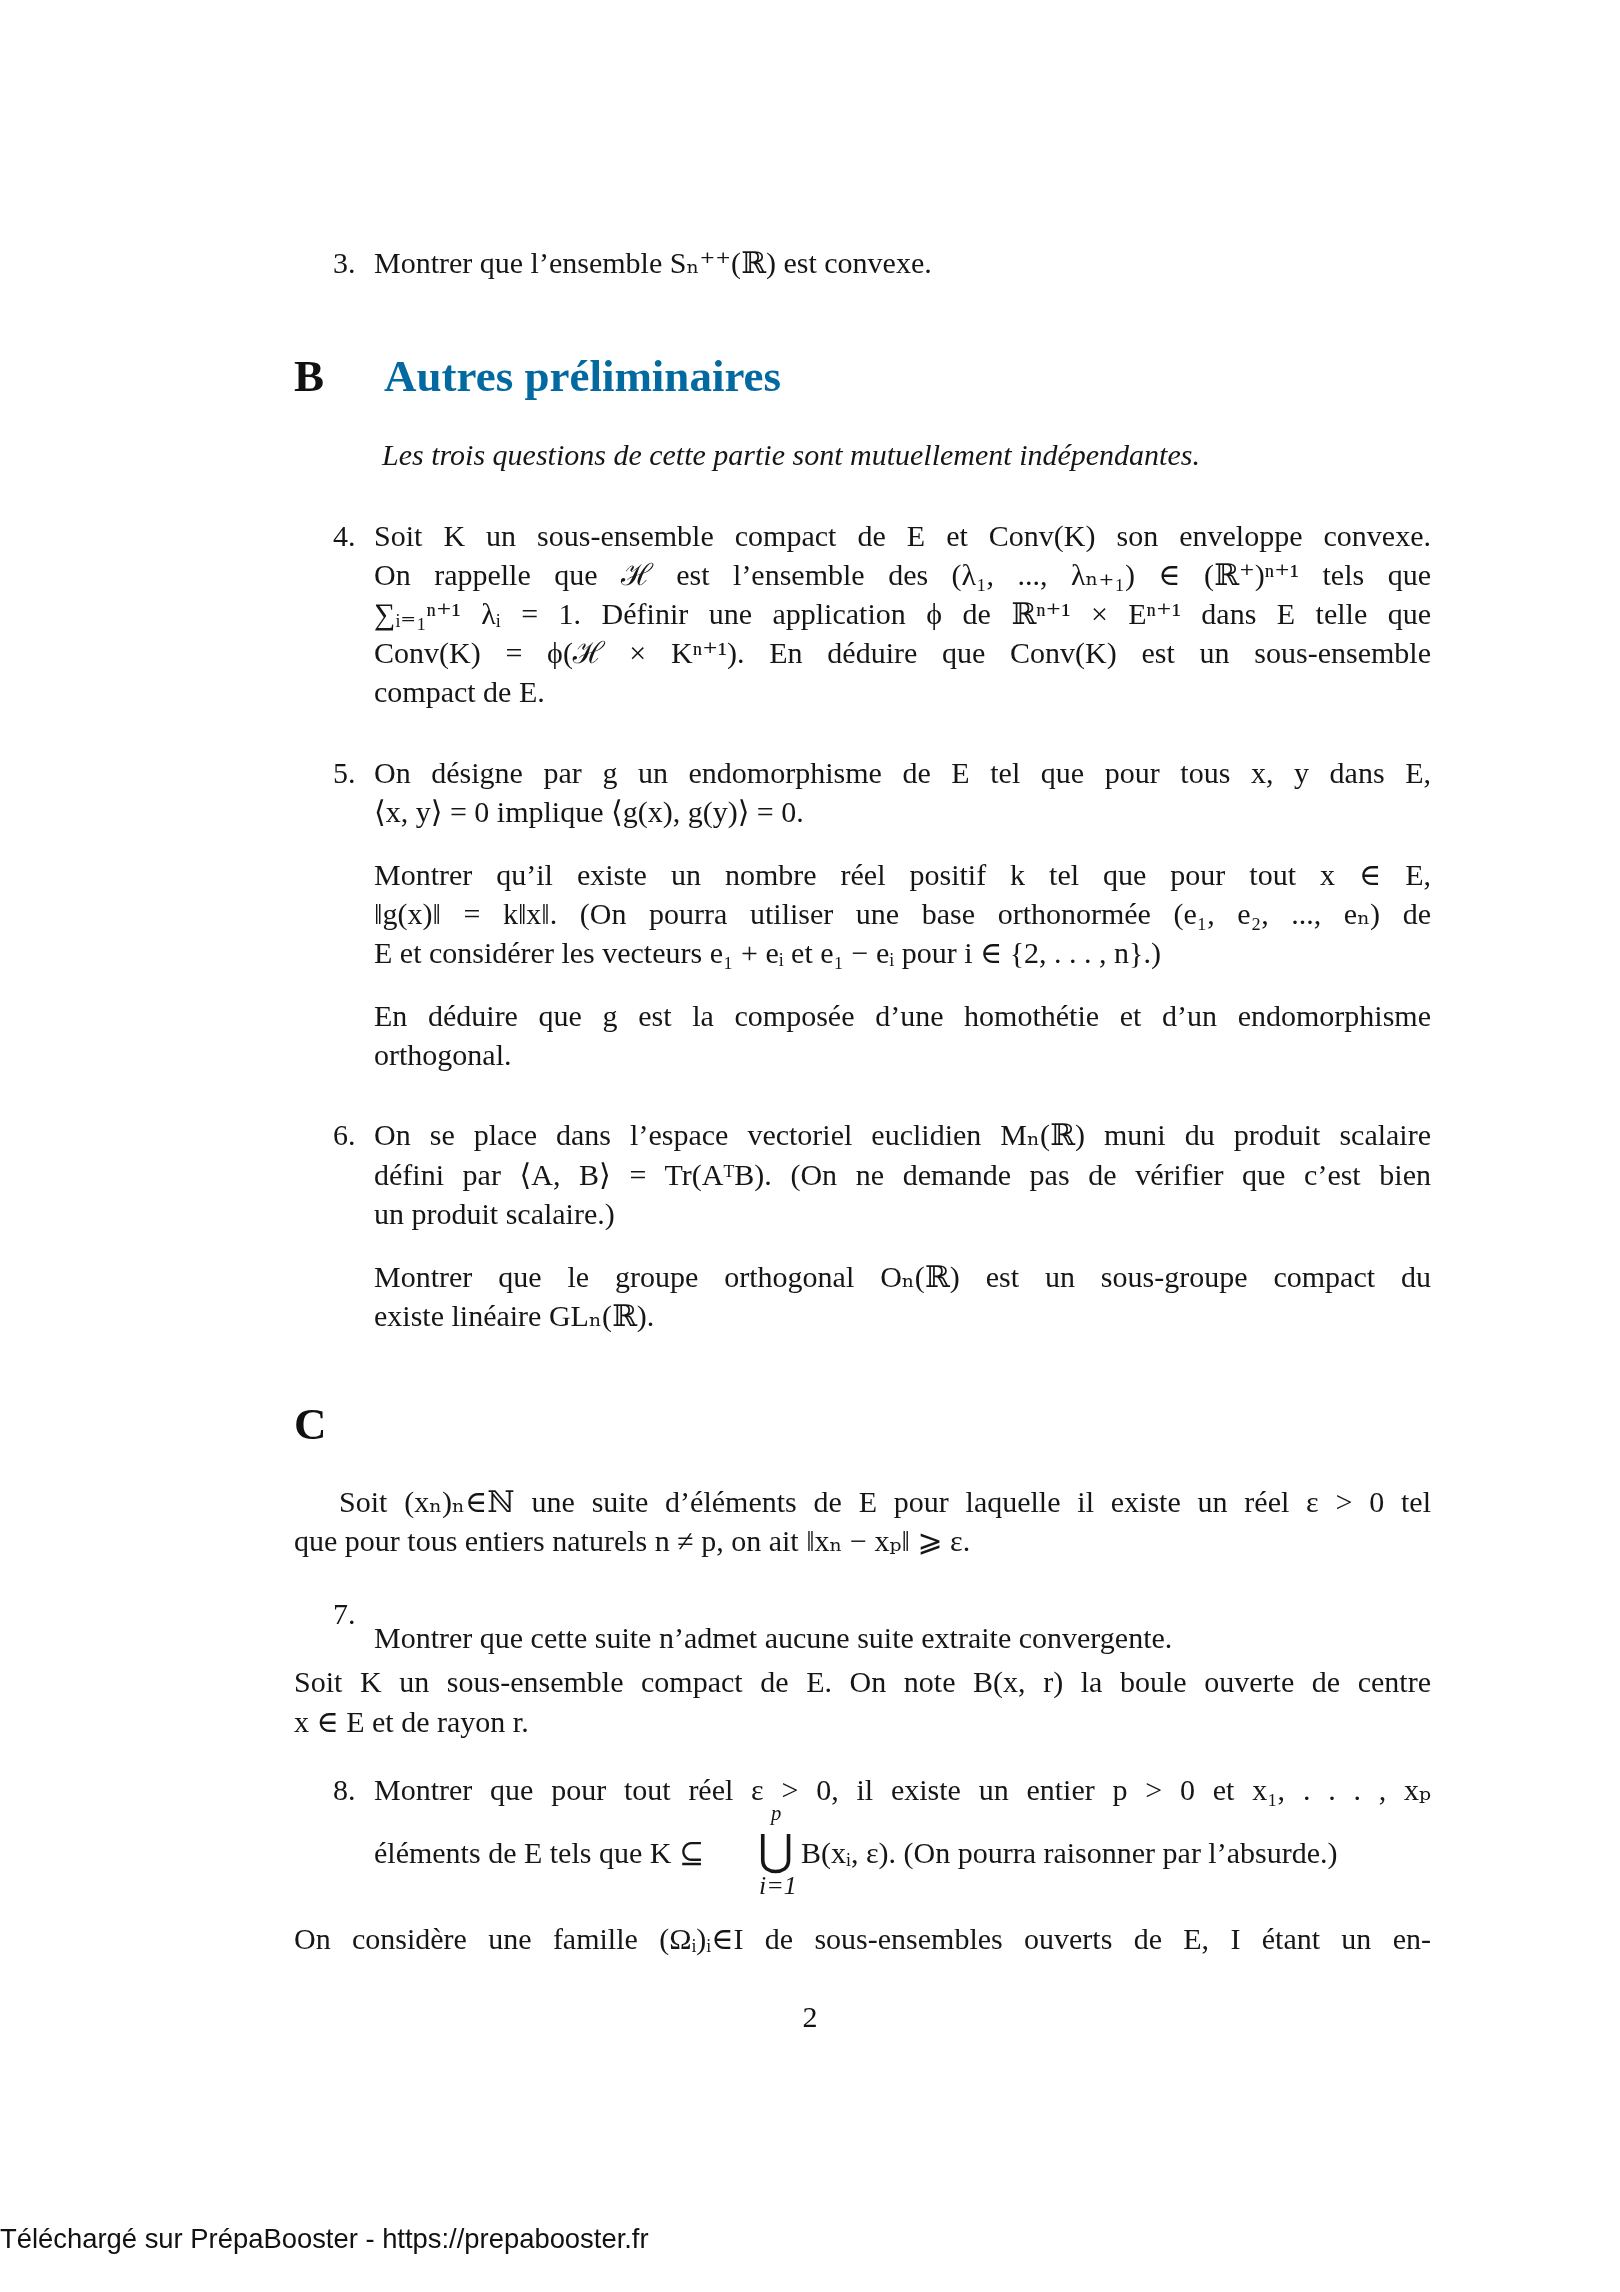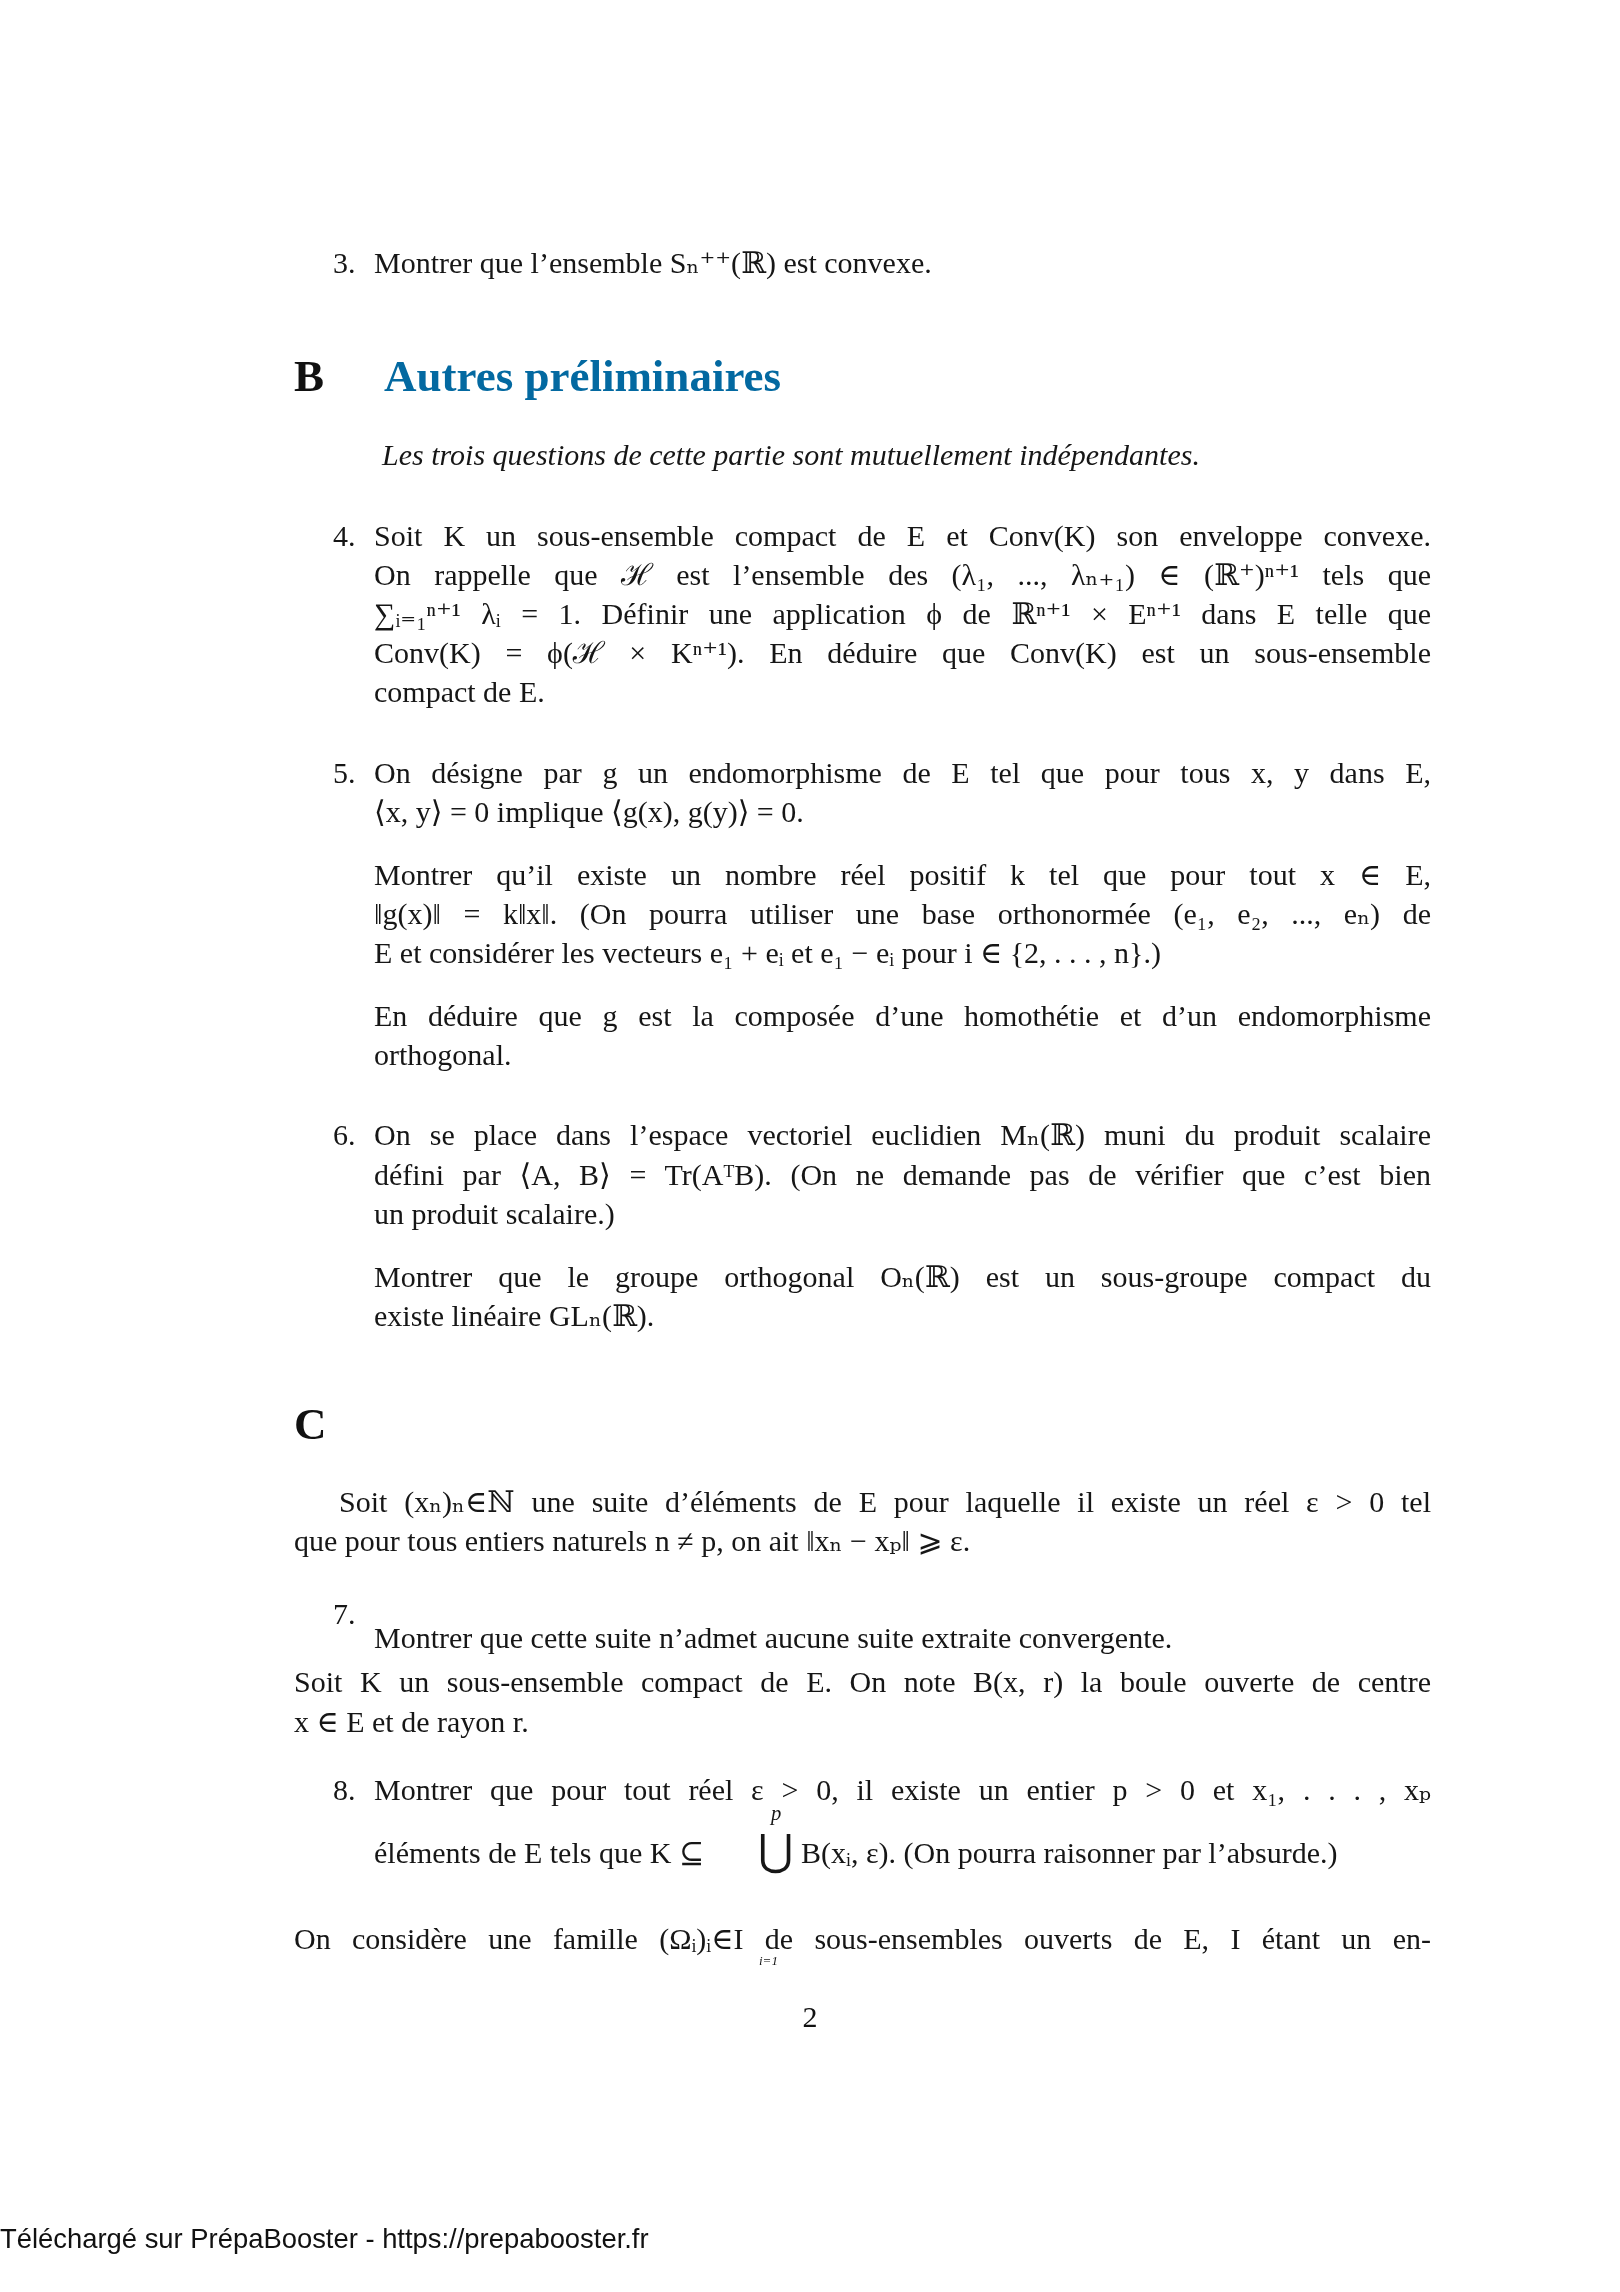--- a/index.html
+++ b/index.html
@@ -63,21 +63,21 @@
   <div class="t" style="left:374px;top:1594px;margin-top:24px;">Montrer que cette suite n’admet aucune suite extraite convergente.</div>
 
   <div class="t just" style="left:294px;top:1662px;width:1137px;">Soit K un sous-ensemble compact de E. On note B(x, r) la boule ouverte de centre</div>
   <div class="t" style="left:294px;top:1702px;">x ∈ E et de rayon r.</div>
 
   <div class="num" style="left:333px;top:1770px;">8.</div>
   <div class="t just" style="left:374px;top:1770px;width:1057px;">Montrer que pour tout réel ε &gt; 0, il existe un entier p &gt; 0 et x₁, . . . , xₚ</div>
   <div class="t" style="left:374px;top:1833px;">éléments de E tels que K ⊆</div>
   <div class="t it" style="left:771px;top:1802px;font-size:20.6px;line-height:23.5px;">p</div>
   <div class="t" style="left:758px;top:1825px;font-size:43px;line-height:51px;">⋃</div>
-  <div class="t it" style="left:759px;top:1949px;font-size:13px;line-height:23.5px;">i=1</div>
+  <div class="t it" style="left:759px;top:1874px;font-size:26px;line-height:23.5px;">i=1</div>
   <div class="t" style="left:801px;top:1833px;">B(xᵢ, ε). (On pourra raisonner par l’absurde.)</div>
 
   <div class="t just" style="left:294px;top:1919px;width:1137px;">On considère une famille (Ωᵢ)ᵢ∈I de sous-ensembles ouverts de E, I étant un en-</div>
 
   <div class="pnum" style="top:2000px;">2</div>
   <div class="footer">Téléchargé sur PrépaBooster - https://prepabooster.fr</div>
 </div>
 
 
 </body></html>

